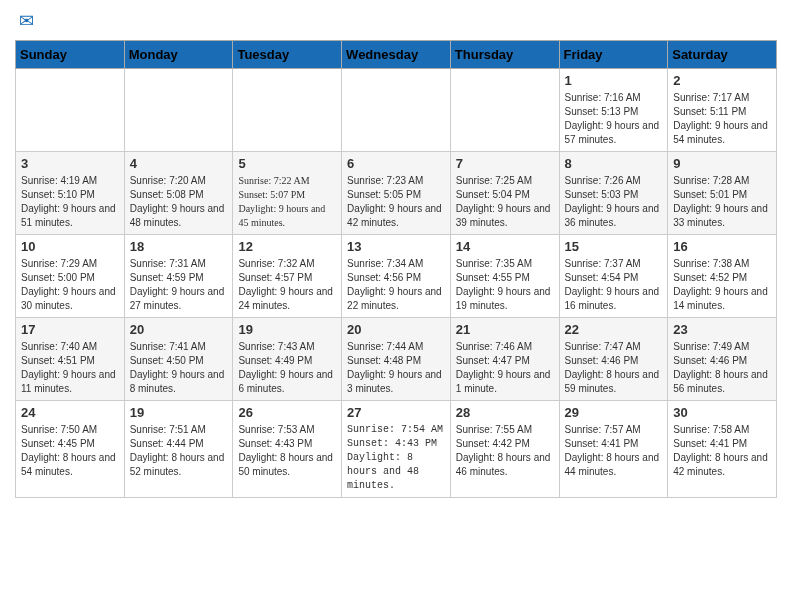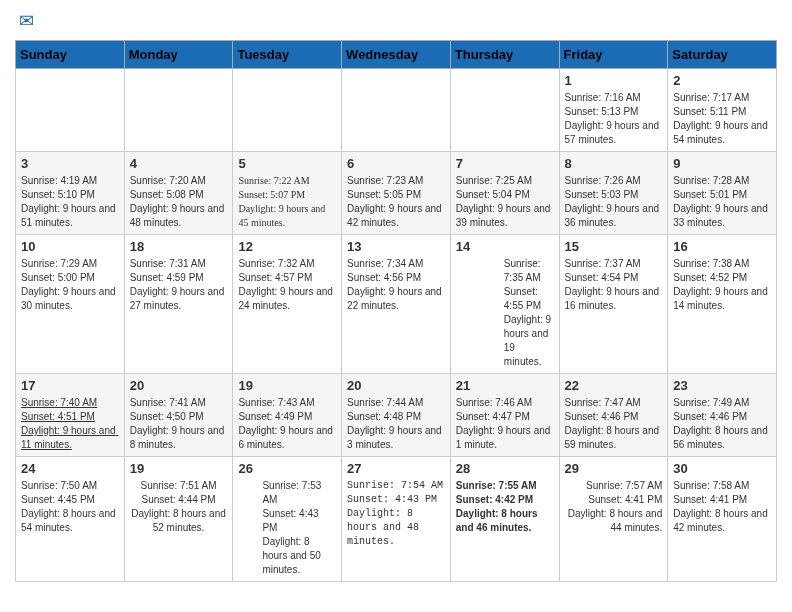--- a/index.html
+++ b/index.html
@@ -134,41 +134,41 @@
 Daylight: 9 hours and 24 minutes.</div>
           </td>
           <td>
             <span class="day-num">13</span>
             <div class="cell-content" style="white-space: pre-wrap;">Sunrise: 7:34 AM
 Sunset: 4:56 PM
 Daylight: 9 hours and 22 minutes.</div>
           </td>
           <td>
             <span class="day-num">14</span>
-            <div class="cell-content" style="white-space: pre-wrap; margin-left: 48px;">Sunrise: 7:35 AM
+            <div class="cell-content" style="white-space: pre-wrap;">Sunrise: 7:35 AM
 Sunset: 4:55 PM
 Daylight: 9 hours and 19 minutes.</div>
           </td>
           <td>
             <span class="day-num">15</span>
             <div class="cell-content" style="white-space: pre-wrap;">Sunrise: 7:37 AM
 Sunset: 4:54 PM
 Daylight: 9 hours and 16 minutes.</div>
           </td>
           <td>
             <span class="day-num">16</span>
             <div class="cell-content" style="white-space: pre-wrap;">Sunrise: 7:38 AM
 Sunset: 4:52 PM
 Daylight: 9 hours and 14 minutes.</div>
           </td>
         </tr>
         <tr>
           <td>
             <span class="day-num">17</span>
-            <div class="cell-content" style="white-space: pre-wrap; text-decoration: underline;">Sunrise: 7:40 AM
+            <div class="cell-content" style="white-space: pre-wrap;">Sunrise: 7:40 AM
 Sunset: 4:51 PM
 Daylight: 9 hours and 11 minutes.</div>
           </td>
           <td>
             <span class="day-num">20</span>
             <div class="cell-content" style="white-space: pre-wrap;">Sunrise: 7:41 AM
 Sunset: 4:50 PM
 Daylight: 9 hours and 8 minutes.</div>
           </td>
           <td>
@@ -204,45 +204,45 @@
         </tr>
         <tr>
           <td>
             <span class="day-num">24</span>
             <div class="cell-content" style="white-space: pre-wrap;">Sunrise: 7:50 AM
 Sunset: 4:45 PM
 Daylight: 8 hours and 54 minutes.</div>
           </td>
           <td>
             <span class="day-num">19</span>
-            <div class="cell-content" style="white-space: pre-wrap; text-align: center;">Sunrise: 7:51 AM
+            <div class="cell-content" style="white-space: pre-wrap;">Sunrise: 7:51 AM
 Sunset: 4:44 PM
 Daylight: 8 hours and 52 minutes.</div>
           </td>
           <td>
             <span class="day-num">26</span>
-            <div class="cell-content" style="white-space: pre-wrap; margin-left: 24px;">Sunrise: 7:53 AM
+            <div class="cell-content" style="white-space: pre-wrap;">Sunrise: 7:53 AM
 Sunset: 4:43 PM
 Daylight: 8 hours and 50 minutes.</div>
           </td>
           <td>
             <span class="day-num">27</span>
             <div class="cell-content" style="white-space: pre-wrap; font-family: Liberation Mono, monospace;">Sunrise: 7:54 AM
 Sunset: 4:43 PM
 Daylight: 8 hours and 48 minutes.</div>
           </td>
           <td>
             <span class="day-num">28</span>
-            <div class="cell-content" style="white-space: pre-wrap; font-weight: bold;">Sunrise: 7:55 AM
+            <div class="cell-content" style="white-space: pre-wrap;">Sunrise: 7:55 AM
 Sunset: 4:42 PM
 Daylight: 8 hours and 46 minutes.</div>
           </td>
           <td>
             <span class="day-num">29</span>
-            <div class="cell-content" style="white-space: pre-wrap; text-align: right;">Sunrise: 7:57 AM
+            <div class="cell-content" style="white-space: pre-wrap;">Sunrise: 7:57 AM
 Sunset: 4:41 PM
 Daylight: 8 hours and 44 minutes.</div>
           </td>
           <td>
             <span class="day-num">30</span>
             <div class="cell-content" style="white-space: pre-wrap;">Sunrise: 7:58 AM
 Sunset: 4:41 PM
 Daylight: 8 hours and 42 minutes.</div>
           </td>
         </tr>

